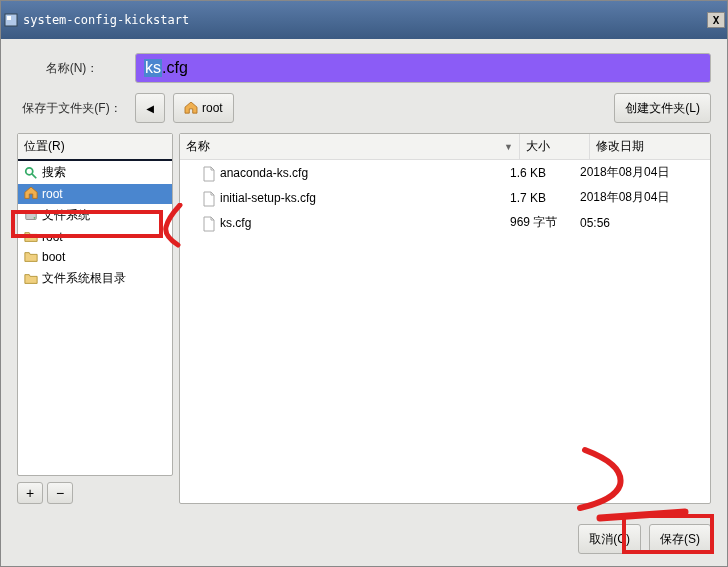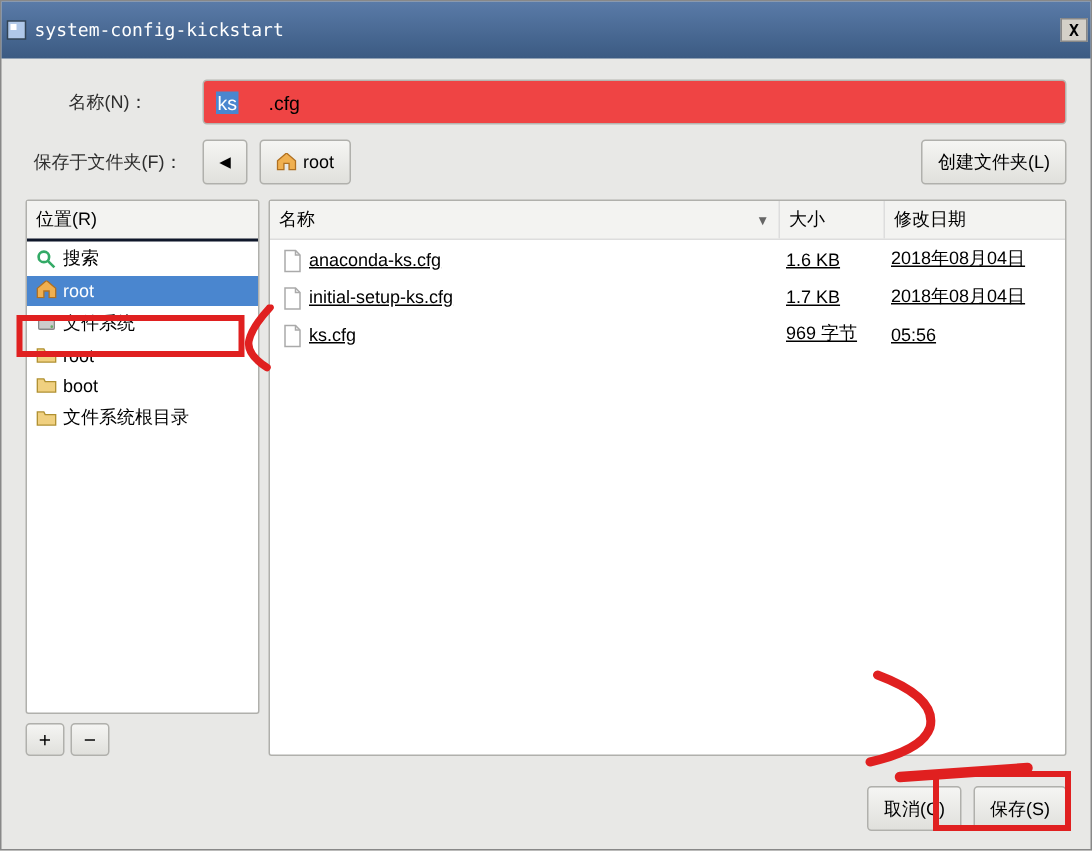--- a/index.html
+++ b/index.html
@@ -5,21 +5,21 @@
 * { box-sizing: border-box; margin: 0; padding: 0; }
 body { font-family: sans-serif; font-size: 12px; background: #fff; }
 .window { width: 728px; height: 567px; background: #e8e8e6; border: 1px solid #888; display: flex; flex-direction: column; }
 .titlebar { height: 38px; background: linear-gradient(#5a7ba8, #3b5a82); color: #fff; display: flex; align-items: center; padding: 0 2px; font-family: monospace; font-size: 12px; }
 .titlebar-icon { width: 16px; height: 16px; margin-right: 4px; display: flex; align-items: center; justify-content: center; }
 .titlebar-title { flex: 1; }
 .titlebar-close { width: 18px; height: 16px; background: #d4d0c8; border: 1px solid #888; display: flex; align-items: center; justify-content: center; color: #000; font-weight: bold; font-size: 11px; cursor: pointer; }
 .content { flex: 1; padding: 14px 16px 12px 16px; display: flex; flex-direction: column; gap: 10px; }
 .row { display: flex; align-items: center; gap: 8px; text-align: center; }
 .label { min-width: 110px; color: #2e2e2e; }
-.filename-input { flex: 1; height: 30px; border: 1px solid #b5b5b0; border-radius: 3px; background: #ef4444; padding: 0 8px; font-size: 13px; display: flex; align-items: center; gap: 20px; }
+.filename-input { flex: 1; height: 30px; border: 1px solid #b5b5b0; border-radius: 3px; background: #8b5cf6; padding: 0 8px; font-size: 16px; display: flex; align-items: center; }
 .filename-input .sel { background: #4a86cf; color: #fff; padding: 0 1px; }
 .btn { height: 30px; padding: 0 10px; background: linear-gradient(#f5f5f3, #e0e0dc); border: 1px solid #b0b0ac; border-radius: 3px; display: inline-flex; align-items: center; gap: 4px; cursor: pointer; font-size: 12px; }
 .btn.icon-only { width: 30px; padding: 0; justify-content: center; }
 .folder-icon { width: 14px; height: 12px; display: inline-block; }
 .folder-icon svg { width: 100%; height: 100%; }
 .panes { flex: 1; display: flex; gap: 6px; min-height: 0; }
 .sidebar { width: 156px; display: flex; flex-direction: column; }
 .pane-border { border: 1px solid #b0b0ac; background: #fff; border-radius: 2px; }
 .sidebar-header { padding: 4px 6px; border-bottom: 2px solid #0f172a; color: #000000; background: #f3f3f1; }
 .sidebar-list { flex: 1; overflow: auto; }
@@ -28,21 +28,21 @@
 .sidebar-controls { display: flex; gap: 4px; margin-top: 6px; }
 .small-btn { width: 26px; height: 22px; background: linear-gradient(#f5f5f3, #e0e0dc); border: 1px solid #b0b0ac; border-radius: 3px; display: flex; align-items: center; justify-content: center; cursor: pointer; font-size: 14px; }
 .filelist { flex: 1; display: flex; flex-direction: column; }
 .filelist-inner { flex: 1; display: flex; flex-direction: column; }
 .columns { display: flex; border-bottom: 1px solid #ddd; background: #f3f3f1; }
 .col { padding: 4px 6px; border-right: 1px solid #ddd; display: flex; align-items: center; gap: 4px; }
 .col-name { flex: 1; }
 .col-size { width: 70px; }
 .col-date { width: 120px; border-right: none; }
 .file-rows { flex: 1; overflow: auto; }
-.file-row { display: flex; padding: 2px 2px; text-decoration: underline; }
+.file-row { display: flex; padding: 2px 16px; }
 .file-row .cell { padding: 2px 6px; display: flex; align-items: center; gap: 4px; }
 .file-row .cell-name { flex: 1; }
 .file-row .cell-size { width: 70px; }
 .file-row .cell-date { width: 120px; }
 .file-icon { width: 14px; height: 14px; }
 .footer-buttons { display: flex; justify-content: flex-end; gap: 8px; margin-top: 10px; }
 .chevron { font-size: 10px; }
 .sort-indicator { margin-left: auto; font-size: 9px; color: #666; }
 
 .annot-root { position: absolute; border: 4px solid #e02020; left: 11px; top: 210px; width: 152px; height: 28px; pointer-events: none; }

